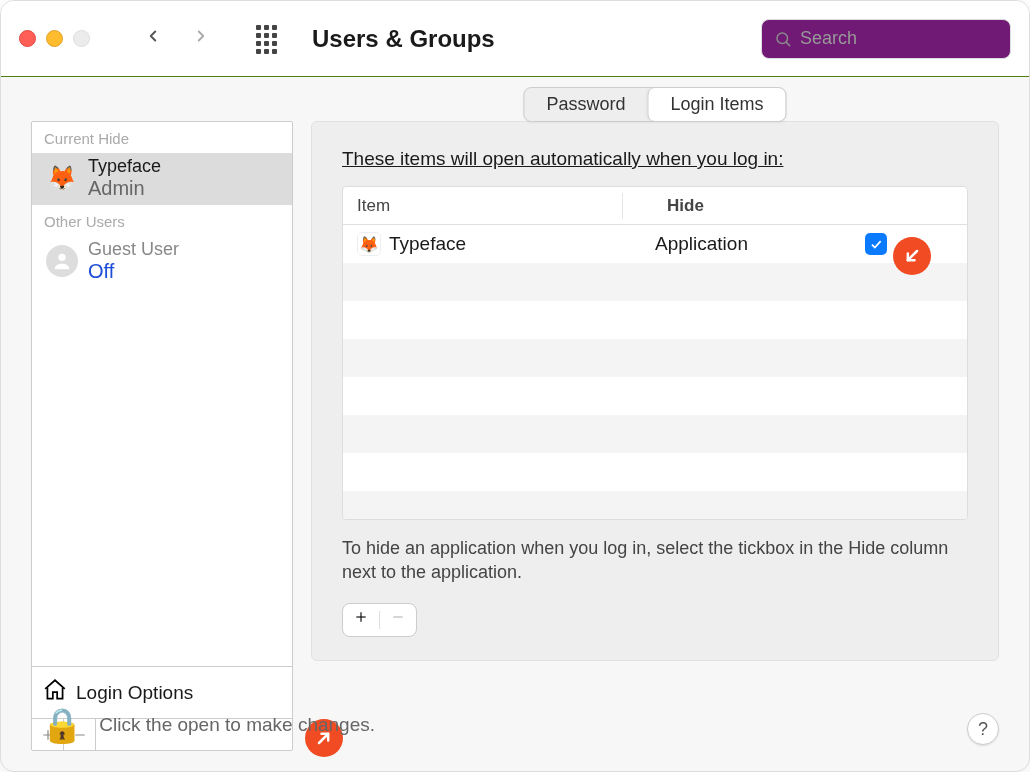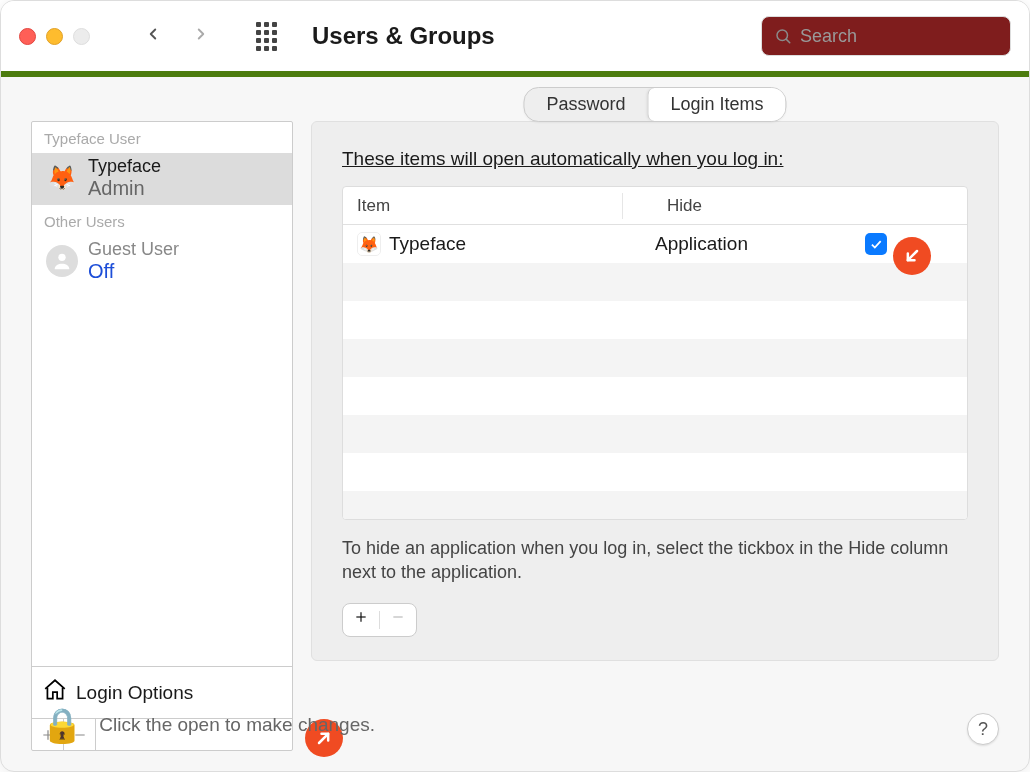--- a/index.html
+++ b/index.html
@@ -22,41 +22,41 @@
     box-shadow: 0 2px 14px rgba(0,0,0,0.08);
   }
   
   .toolbar {
     height: 76px;
     display: flex;
     align-items: center;
     padding: 0 18px;
     gap: 18px;
     background: #fff;
-    border-bottom: 6px solid #4d7c0f;
+    border-bottom: 1px solid #4d7c0f;
   }
   .traffic { display: flex; gap: 10px; margin-right: 30px;}
   .traffic .dot { width: 17px; height: 17px; border-radius: 50%; }
   .dot.red { background:#ff5f57; border:1px solid #e24640;}
   .dot.yellow { background:#febc2e; border:1px solid #e1a127;}
   .dot.gray { background:#ececec; border:1px solid #dedede;}
   .nav-btn { width:30px; text-align:center; color:#aaa; }
   .nav-btn.enabled{ color:#555;}
   .nav-btn svg{ width:18px; height:22px; }
   .grid-icon { width:28px; height:28px; display:flex; flex-wrap:wrap; gap:3px; align-items:center; justify-content:center; margin: 0 10px 0 18px;}
   .grid-icon span{ width:5px; height:5px; background:#444; border-radius:1px;}
   .title { font-size: 24px; font-weight:600; flex:0 0 auto; margin-left:4px; }
   .spacer { flex:1; }
   .search {
     display:flex; align-items:center;
     height: 40px; width: 250px;
     border:1px solid #ddd; border-radius:8px;
     padding: 0 12px;
     color:#999;
-    background:#7f1d1d;
+    background:#701a75;
     gap:8px;
     font-size: 18px;
   }
   .search svg{ width:18px; height:18px; stroke:#8a8a8a;}
   
   .body {
     display:flex;
     height: calc(100% - 76px);
     padding: 44px 30px 20px 30px;
     gap: 18px;
@@ -113,21 +113,21 @@
   .main {
     flex:1;
     position:relative;
   }
   .segmented {
     position:absolute;
     top:-34px; left:50%; transform:translateX(-50%);
     display:flex;
     border:1px solid #ccc;
     background:#eee;
-    border-radius:15px;
+    border-radius:8px;
     overflow:hidden;
     box-shadow:0 1px 2px rgba(0,0,0,0.05);
   }
   .segmented .seg{
     padding:6px 22px;
     font-size:18px;
     color:#333;
   }
   .segmented .seg.active{
     background:#fff;
@@ -153,21 +153,21 @@
     display:flex;
     align-items:center;
     height:38px;
     gap:32px;
   }
   .thead { border-bottom:1px solid #e0e0e0; font-size:17px; color:#444;}
   .col-item{ flex: 0 0 280px; padding-left:14px; display:flex; align-items:center; gap:8px;}
   .thead .col-item{ border-right:1px solid #e6e6e6; margin-right:4px; height:26px; align-self:center;}
   .col-kind{ flex: 0 0 170px;}
   .thead .col-kind{ border-right:1px solid #e6e6e6; height:26px;}
-  .col-hide{ flex: 0 0 70px; display:flex; align-items:center; justify-content:flex-start; padding-left:8px;}
+  .col-hide{ flex: 0 0 70px; display:flex; align-items:center; justify-content:flex-start; padding-left:8px;font-weight:bold;}
   .thead .col-hide{}
   .trow{ font-size:19px;}
   .trow.alt{ background:#f4f4f4;}
   .app-icon{
     width:24px; height:24px; border-radius:5px;
     background:#fff; border:1px solid #eee;
     display:flex; align-items:center; justify-content:center;
     font-size:16px;
   }
   .checkbox{
@@ -258,21 +258,21 @@
           <circle cx="11" cy="11" r="7"></circle>
           <line x1="21" y1="21" x2="16.5" y2="16.5"></line>
         </svg>
       <span>Search</span>
     </div>
   </div>
 
   <div class="body">
 
     <div class="sidebar">
-      <div class="section-header">Typeface User</div>
+      <div class="section-header">Current Hide</div>
       <div class="user-row selected">
         <div class="avatar">🦊</div>
         <div>
           <div class="user-name">Typeface</div>
           <div class="user-sub">Admin</div>
         </div>
       </div>
       <div class="section-header">Other Users</div>
       <div class="user-row">
         <div class="avatar guest">

